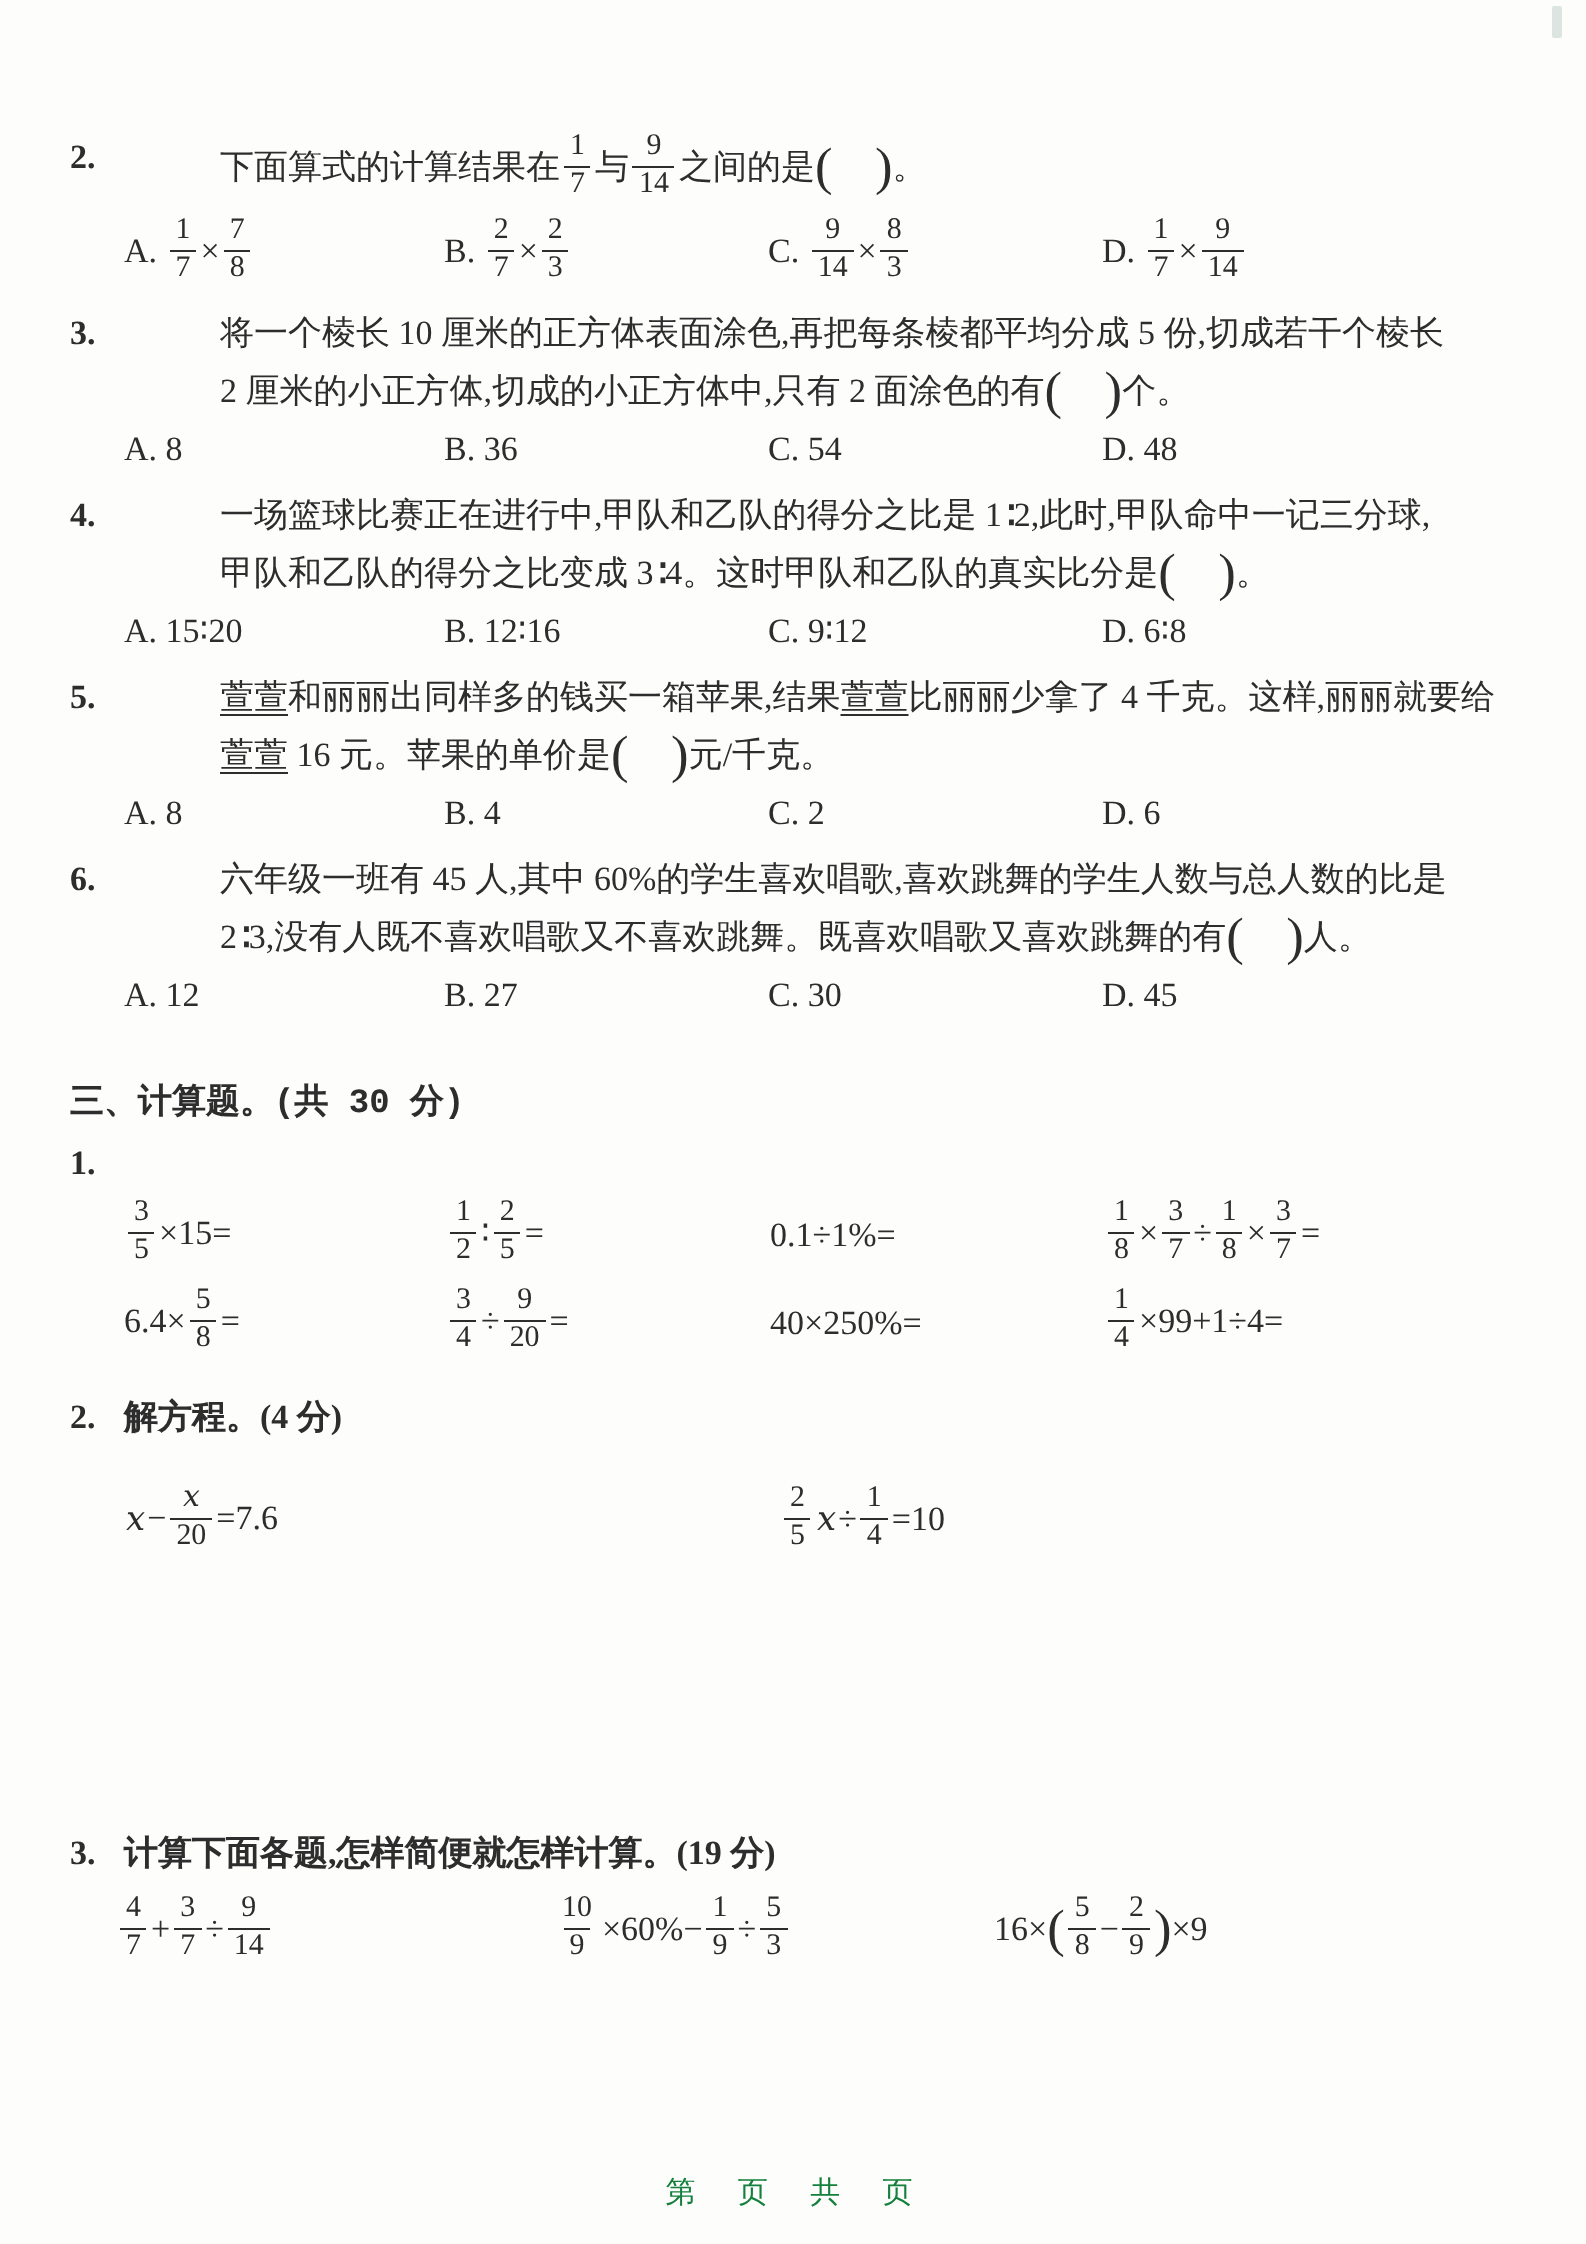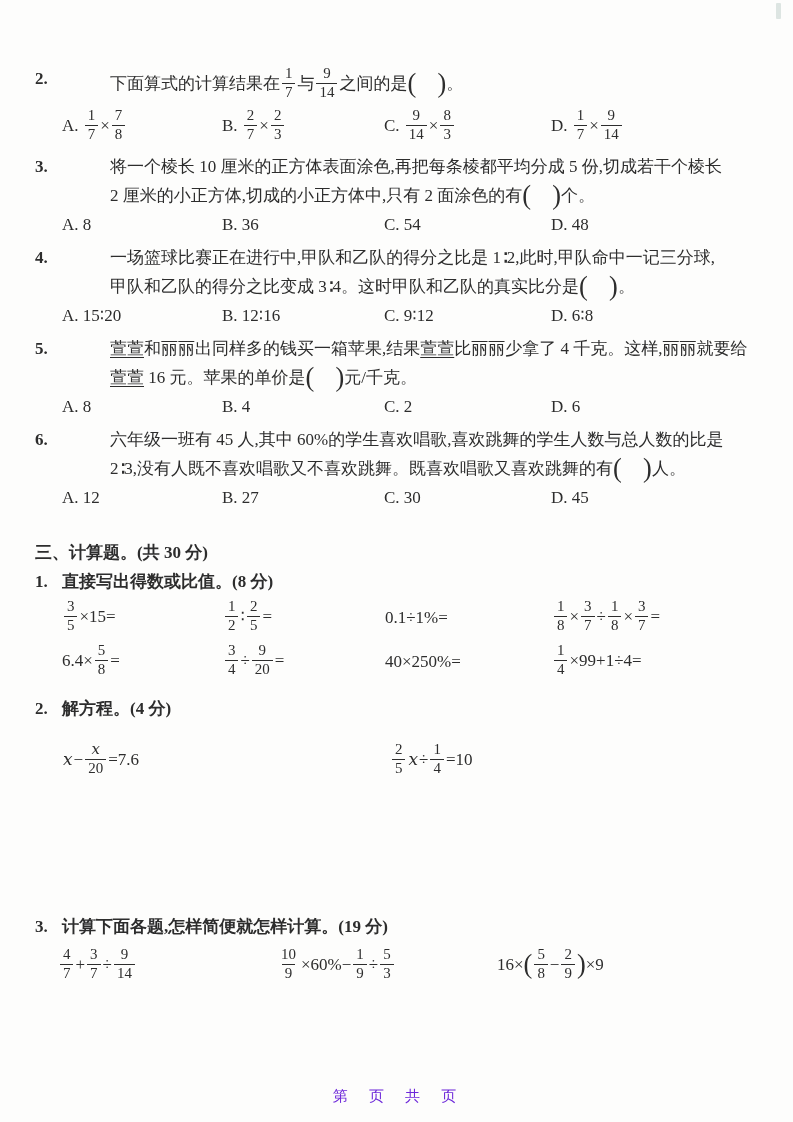--- a/index.html
+++ b/index.html
@@ -29,21 +29,21 @@
 
   .options {
     margin-left:27px;
     display:grid;
     grid-template-columns:160px 162px 167px 1fr;
     line-height:29px;
   }
   .q-frac .options { line-height:44px; }
   .option { white-space:pre; }
 
-  .section-title { font-weight:bold; line-height:29px; margin-top:26px; white-space:pre; }
+  .section-title { font-weight:bold; line-height:29px; margin-top:26px; white-space:pre;font-family:Liberation Mono, monospace; }
   .sub-title { display:flex; font-weight:bold; line-height:29px; white-space:pre; }
   .sub-title.mt10 { margin-top:10px; }
   .sub-title.sub3 { margin-top:128px; }
 
   .calc-row {
     margin-left:27px;
     display:grid;
     grid-template-columns:161px 162px 167px 1fr;
     align-items:center;
     height:44px;
@@ -74,21 +74,21 @@
   .frac .fr-den { border-top:1px solid #2d2d2d; padding:1px 3px 0; }
 
   .uname { text-decoration:underline; text-underline-offset:3px; }
   .paren { font-size:1.55em; line-height:0; vertical-align:middle; position:relative; top:-1px; }
   .mvar { font-style:italic; padding:0 1px; font-family:"DejaVu Serif",serif; }
 
   .footer {
     position:absolute; left:0; right:0; bottom:16px;
     text-align:center;
     font-family:"Liberation Sans","DejaVu Sans",sans-serif;
-    font-size:15px; color:#6d28d9;
+    font-size:15px; color:#15803d;
     letter-spacing:4px; word-spacing:9px; white-space:pre;
   }
 </style>
 </head>
 <body>
 
 <div class="page">
   <div class="edge-tab"></div>
 
   <div class="content">
@@ -169,21 +169,20 @@
         <span class="option">B. 27</span>
         <span class="option">C. 30</span>
         <span class="option">D. 45</span>
       </div>
     </section>
 
     <div class="section-title">三、计算题。(共 30 分)</div>
 
     <div class="sub-title">
       <span class="q-num">1.</span>
-      <span>直接写出得数或比值。(8 分)</span>
     </div>
     <div class="calc-row">
       <span class="expr"><span class="frac"><span class="fr-num">3</span><span class="fr-den">5</span></span>×15=</span>
       <span class="expr"><span class="frac"><span class="fr-num">1</span><span class="fr-den">2</span></span>∶<span class="frac"><span class="fr-num">2</span><span class="fr-den">5</span></span>=</span>
       <span class="expr">0.1÷1%=</span>
       <span class="expr"><span class="frac"><span class="fr-num">1</span><span class="fr-den">8</span></span>×<span class="frac"><span class="fr-num">3</span><span class="fr-den">7</span></span>÷<span class="frac"><span class="fr-num">1</span><span class="fr-den">8</span></span>×<span class="frac"><span class="fr-num">3</span><span class="fr-den">7</span></span>=</span>
     </div>
     <div class="calc-row">
       <span class="expr">6.4×<span class="frac"><span class="fr-num">5</span><span class="fr-den">8</span></span>=</span>
       <span class="expr"><span class="frac"><span class="fr-num">3</span><span class="fr-den">4</span></span>÷<span class="frac"><span class="fr-num">9</span><span class="fr-den">20</span></span>=</span>

